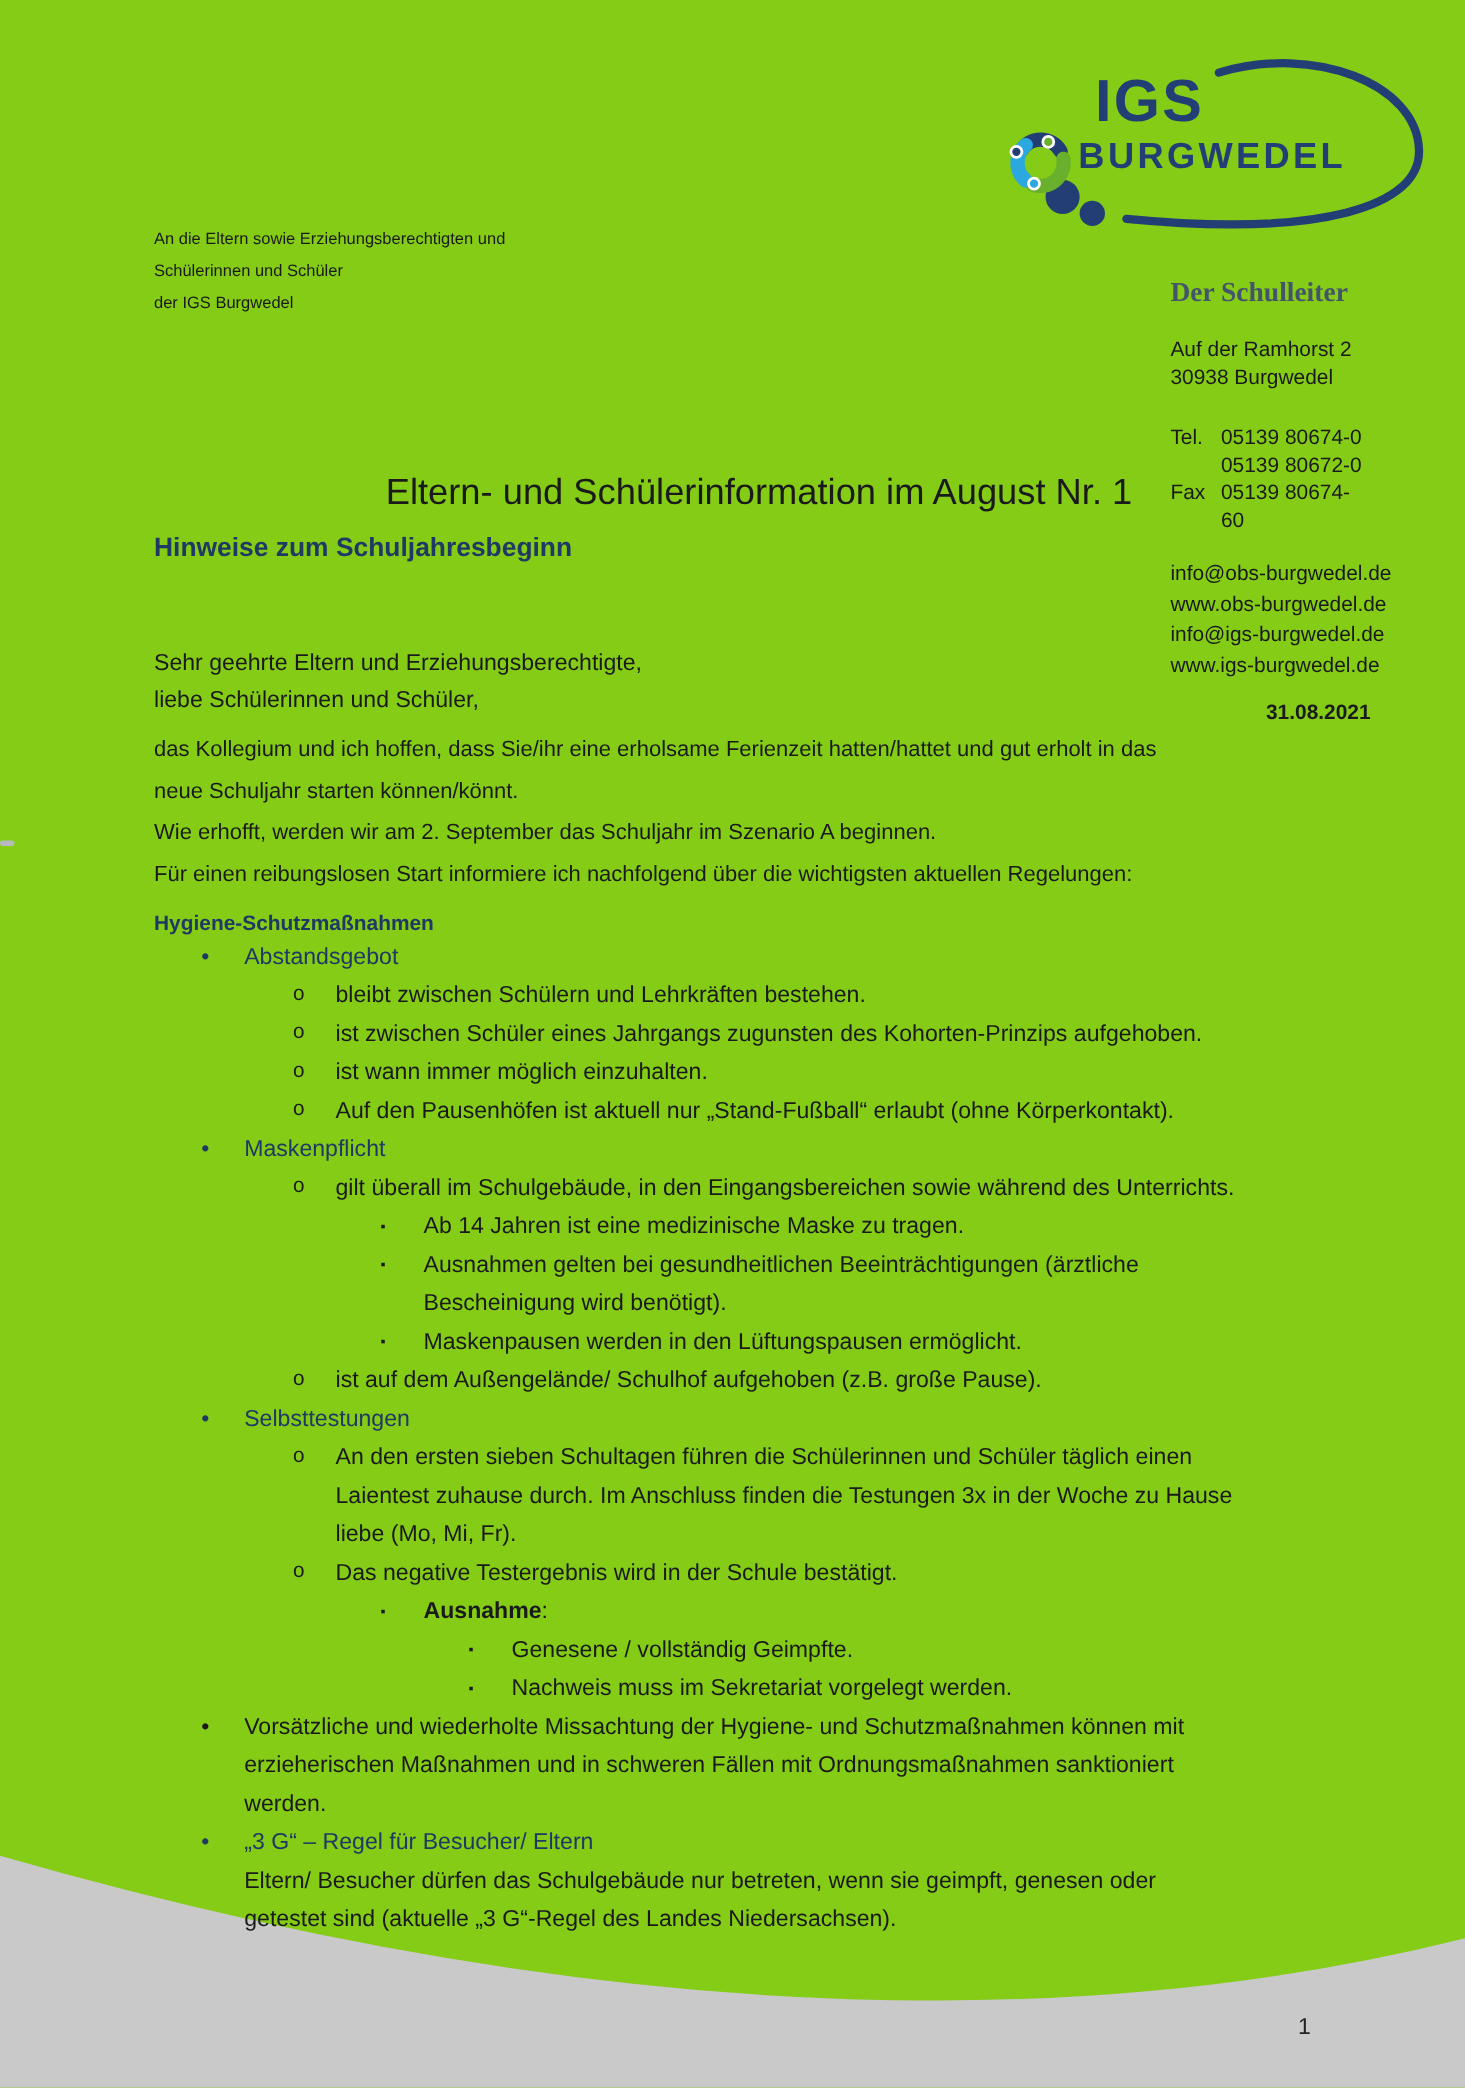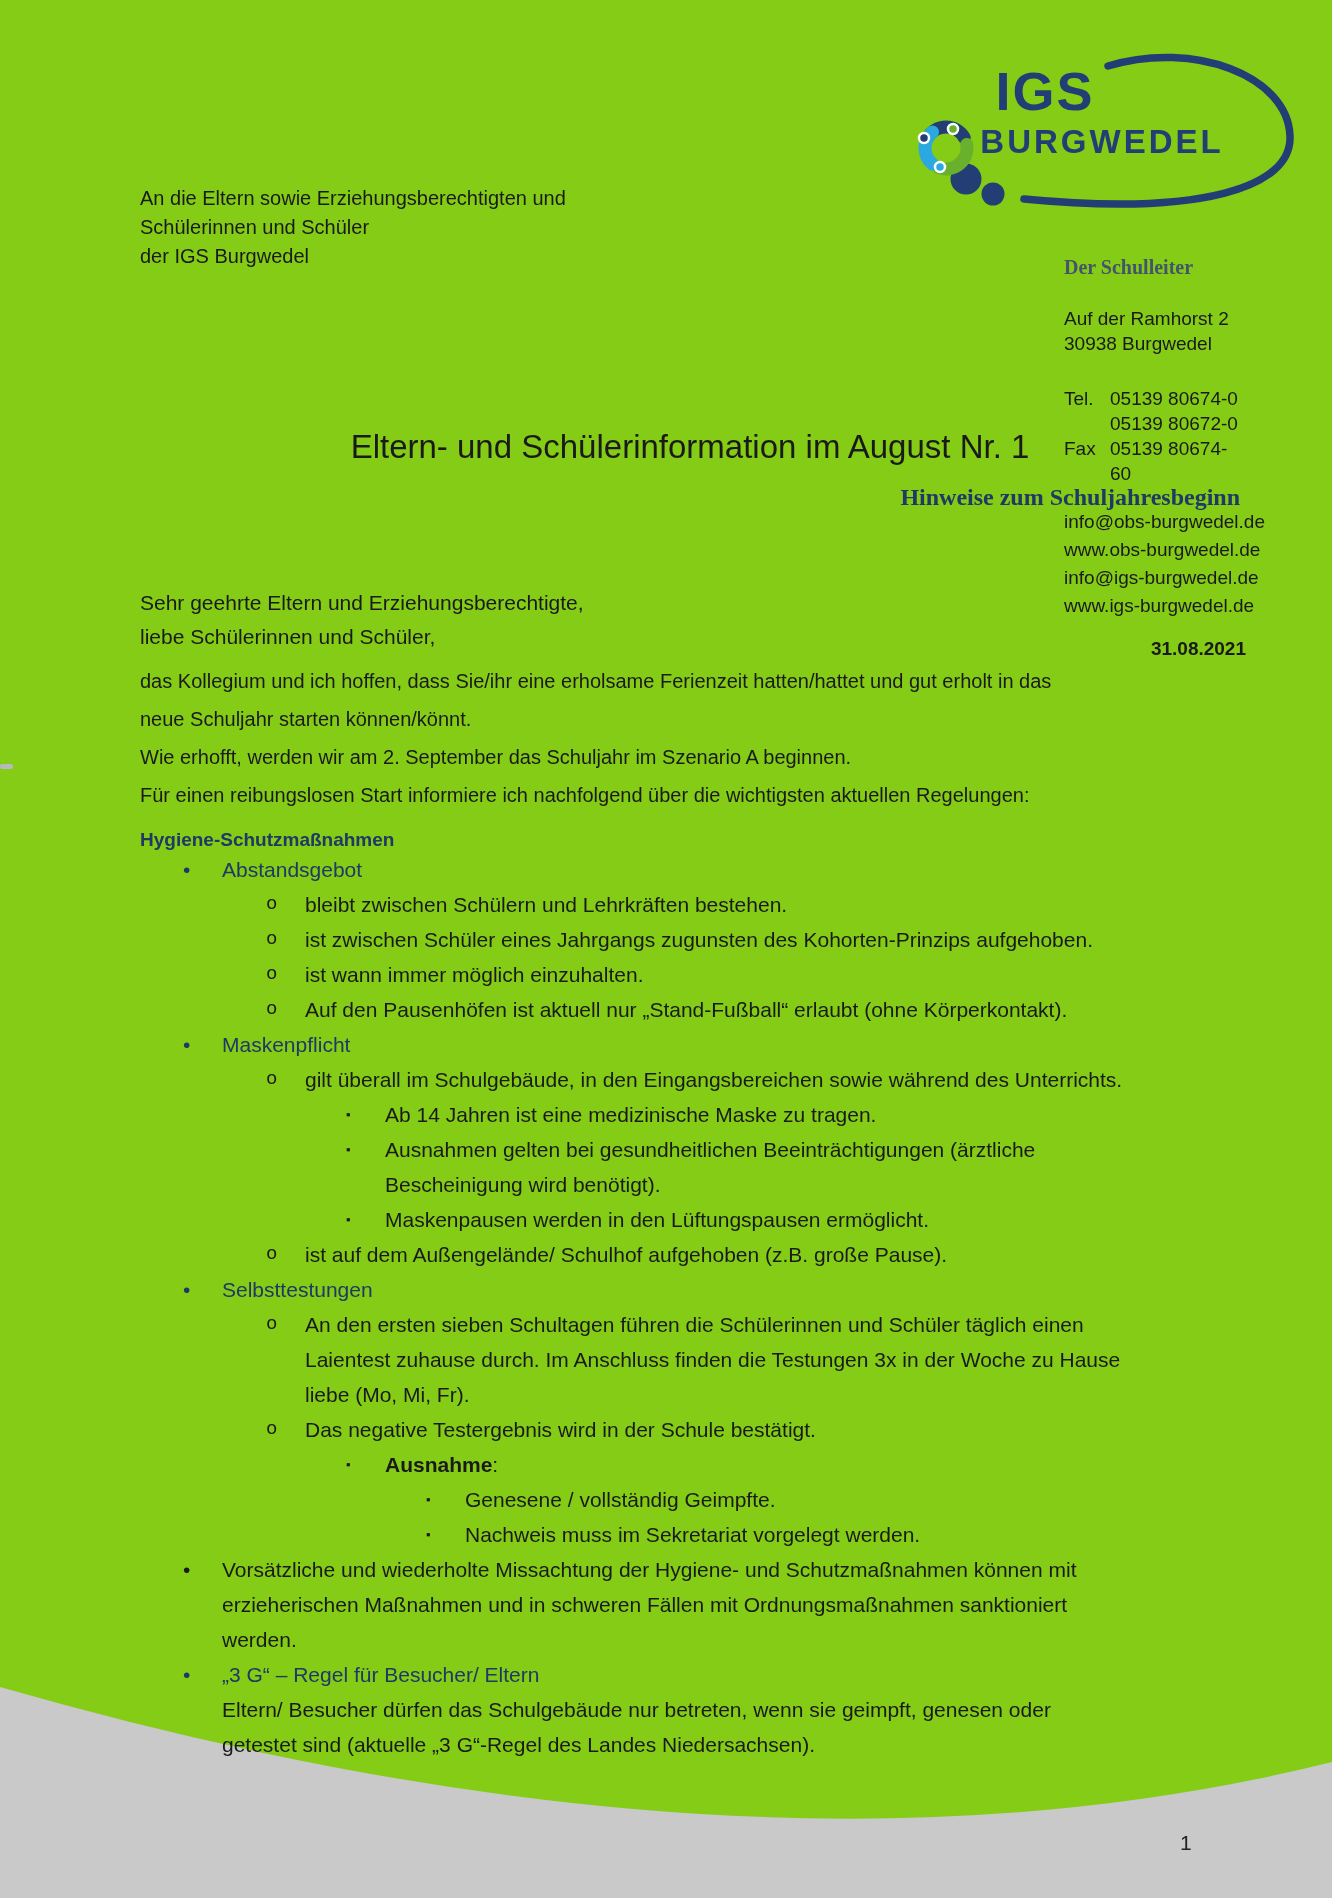--- a/index.html
+++ b/index.html
@@ -12,36 +12,36 @@
   .abs{position:absolute;}
   svg text{font-family:"Liberation Sans",sans-serif;}
 
   
   #bottom-swoosh{left:0;top:0;width:1332px;height:1898px;z-index:0;}
 
   
   #logo{left:872px;top:28px;width:456px;height:198px;z-index:2;}
 
   
-  #recipient{left:140px;top:184px;font-size:20px;line-height:29px;z-index:2;}
+  #recipient{left:140px;top:203px;font-size:15px;line-height:29px;z-index:2;}
 
   
   #contact{left:1064px;top:252px;width:182px;z-index:2;font-size:19px;}
-  #contact .role{font-family:"Liberation Serif",serif;font-weight:bold;font-size:20px;color:#44546a;line-height:30px;white-space:nowrap;}
+  #contact .role{font-family:"Liberation Serif",serif;font-weight:bold;font-size:25px;color:#44546a;line-height:30px;white-space:nowrap;}
   #contact .addr{margin-top:24px;line-height:25px;}
   #contact .phones{margin-top:30px;line-height:25px;}
   #contact .phone-row{display:flex;}
   #contact .phone-row .lbl{width:46px;flex:0 0 46px;}
   #contact .web{margin-top:22px;line-height:28px;}
   #contact .date{margin-top:16px;font-weight:bold;text-align:right;line-height:26px;}
   #contact .line{white-space:nowrap;}
 
   
   #title{left:140px;top:428px;width:1100px;text-align:center;font-size:33px;white-space:nowrap;z-index:2;}
-  #subtitle{left:140px;top:484px;width:1100px;text-align:right;font-size:24px;font-weight:bold;color:#1f3864;white-space:nowrap;z-index:2;font-family:Liberation Serif, serif;}
+  #subtitle{left:140px;top:484px;width:1100px;text-align:left;font-size:24px;font-weight:bold;color:#1f3864;white-space:nowrap;z-index:2;}
 
   
   #salutation{left:140px;top:586px;font-size:21px;line-height:34px;z-index:2;}
   #intro{left:140px;top:662px;font-size:20px;line-height:38px;z-index:2;}
   #section-heading{left:140px;top:827px;font-size:19px;font-weight:bold;color:#1f3864;line-height:26px;z-index:2;}
 
   .line{white-space:nowrap;}
 
   
   #list{left:140px;top:852px;width:1140px;font-size:21px;z-index:2;}

